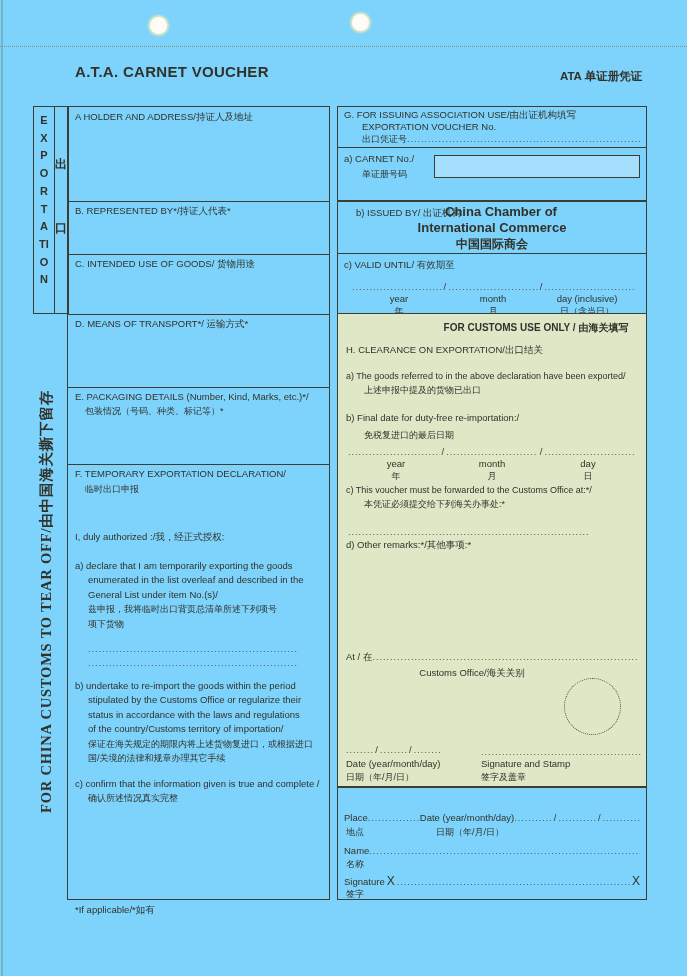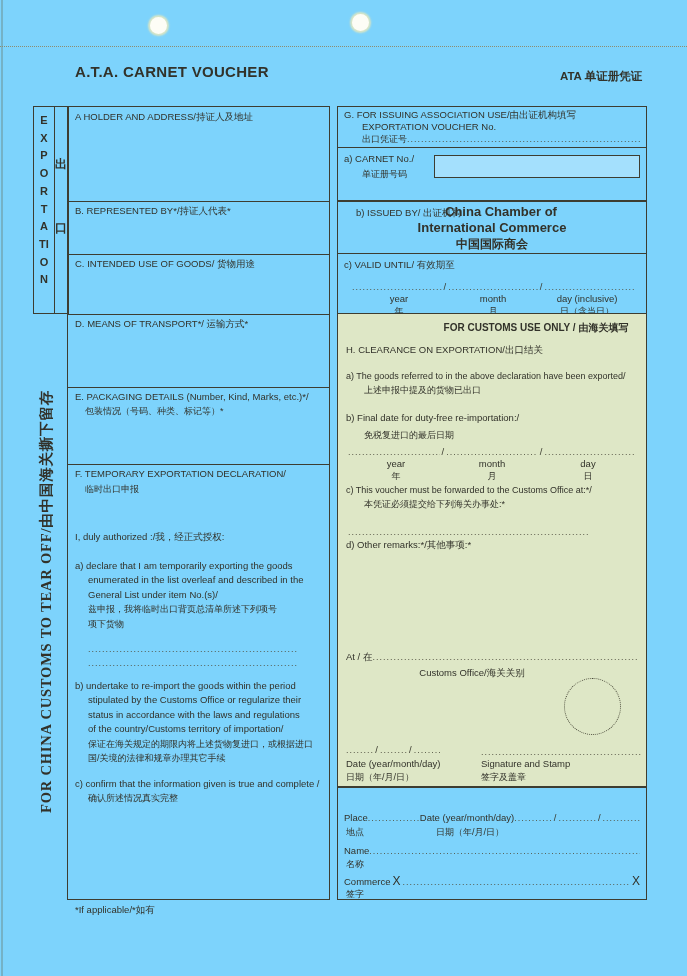--- a/index.html
+++ b/index.html
@@ -221,21 +221,21 @@
     <div class="abs cn" style="left:8px;top:38px;">地点</div>
     <div class="abs cn" style="left:98px;top:38px;">日期（年/月/日）</div>
 
     <div class="abs flexrow" style="left:6px;top:57px;width:296px;">
       <span class="lbl">Name</span>
       <span class="leader">......................................................................................................................................................</span>
     </div>
     <div class="abs cn" style="left:8px;top:70px;">名称</div>
 
     <div class="abs flexrow" style="left:6px;top:86px;width:296px;">
-      <span class="lbl">Commerce</span>
+      <span class="lbl">Signature</span>
       <span style="font-size:12px;padding:0 2px;">X</span>
       <span class="leader">......................................................................................................................................................</span>
       <span style="font-size:12px;padding-left:2px;">X</span>
     </div>
     <div class="abs cn" style="left:8px;top:100px;">签字</div>
   </div>
 
   <div class="abs lbl" style="left:75px;top:904px;">*If applicable/*如有</div>
 
 </div>

